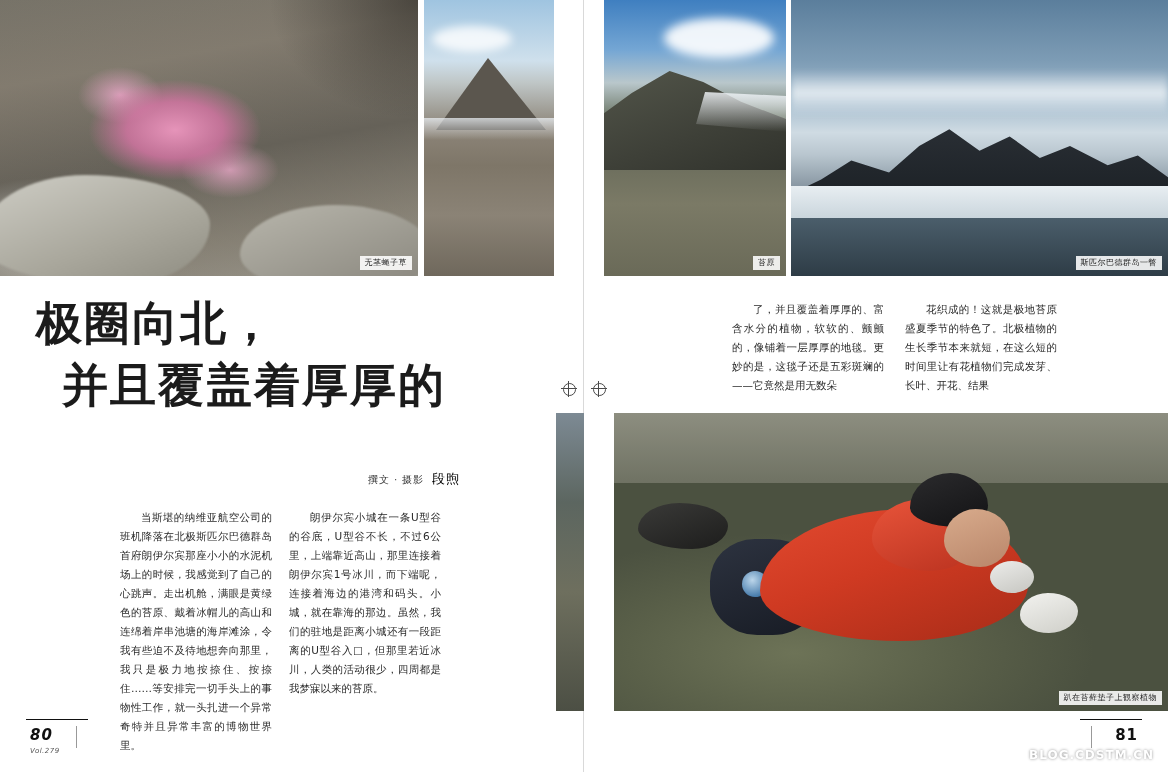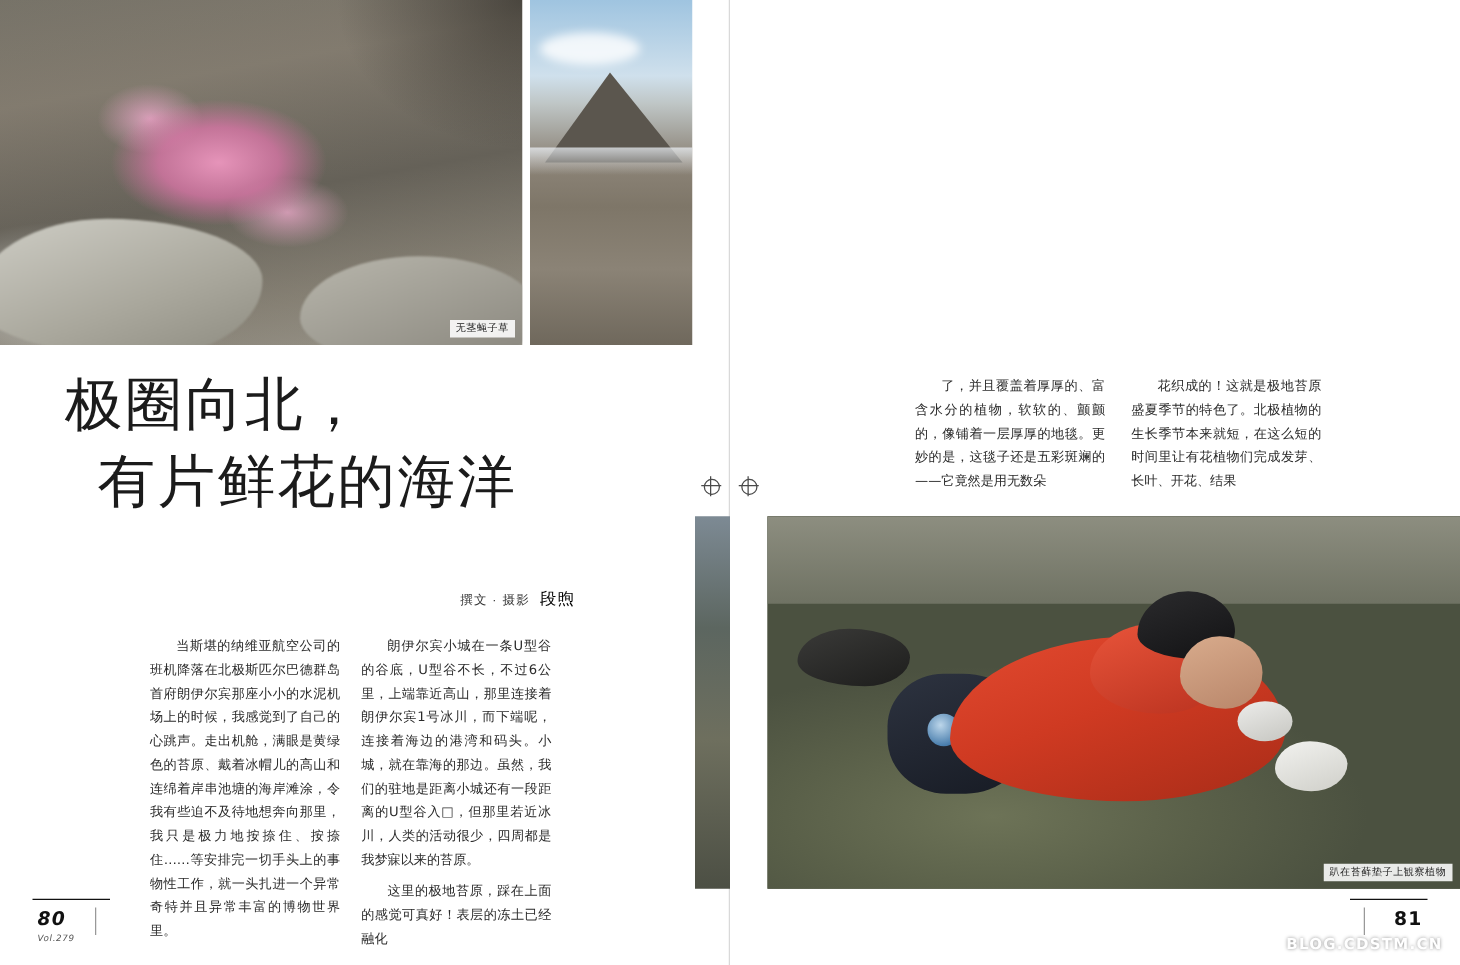--- a/index.html
+++ b/index.html
@@ -197,22 +197,21 @@
   .headline {
     position: absolute;
     left: 36px;
     top: 292px;
     width: 430px;
     font-family: "DejaVu Serif", serif;
     font-size: 46px;
     line-height: 62px;
     color: #1b1b1b;
     letter-spacing: 2px;
-    font-weight: 400;
-    margin-left: 16px;
+    font-weight: 700;
   }
   .headline .l2 { padding-left: 26px; display: block; }
 
   .byline {
     position: absolute;
     left: 280px;
     top: 470px;
     width: 180px;
     text-align: right;
     font-size: 10px;
@@ -327,50 +326,62 @@
     <div class="dark"></div>
     <div class="cap">无茎蝇子草</div>
   </div>
 
   <div class="photo" id="photo-scree">
     <div class="cloud"></div>
     <div class="peak"></div>
     <div class="snow"></div>
   </div>
 
-
+  <div class="photo" id="photo-tundra">
+    <div class="cloudw"></div>
+    <div class="ridge"></div>
+    <div class="snowband"></div>
+    <div class="cap">苔原</div>
+  </div>
+
+  <div class="photo" id="photo-svalbard">
+    <div class="cloudband"></div>
+    <div class="mountains"></div>
+    <div class="glacier"></div>
+    <div class="sea"></div>
+    <div class="cap">斯匹尔巴德群岛一瞥</div>
+  </div>
 
   <div class="white-gap" style="left:418px; top:0; width:6px; height:276px;"></div>
   <div class="white-gap" style="left:554px; top:0; width:50px; height:276px;"></div>
   <div class="white-gap" style="left:786px; top:0; width:5px; height:276px;"></div>
 
   <div class="gutter-line"></div>
   <div class="regmark" id="regmark-left">
       <span class="ring"></span>
     </div>
   <div class="regmark" id="regmark-right">
       <span class="ring"></span>
     </div>
 
   <div class="headline">
     <span>极圈向北，</span>
-    <span class="l2">有片鲜花的海洋</span>
+    <span class="l2">并且覆盖着厚厚的</span>
   </div>
 
   <div class="byline">
     <span>撰文 · 摄影</span><span class="author">段煦</span>
   </div>
 
   <div class="col" id="left-col-1">
     <p>当斯堪的纳维亚航空公司的班机降落在北极斯匹尔巴德群岛首府朗伊尔宾那座小小的水泥机场上的时候，我感觉到了自己的心跳声。走出机舱，满眼是黄绿色的苔原、戴着冰帽儿的高山和连绵着岸串池塘的海岸滩涂，令我有些迫不及待地想奔向那里，我只是极力地按捺住、按捺住……等安排完一切手头上的事物性工作，就一头扎进一个异常奇特并且异常丰富的博物世界里。</p>
   </div>
 
   <div class="col" id="left-col-2">
     <p>朗伊尔宾小城在一条U型谷的谷底，U型谷不长，不过6公里，上端靠近高山，那里连接着朗伊尔宾1号冰川，而下端呢，连接着海边的港湾和码头。小城，就在靠海的那边。虽然，我们的驻地是距离小城还有一段距离的U型谷入□，但那里若近冰川，人类的活动很少，四周都是我梦寐以来的苔原。</p>
-    <p>这里的极地苔原，踩在上面的感觉可真好！表层的冻土已经融化</p>
   </div>
 
   <div class="folio-rule-left"></div>
   <div class="folio-tick-left"></div>
   <div class="folio-left">
     <div class="num">80</div>
     <div class="vol">Vol.279</div>
   </div>
 
   <div class="col" id="right-col-1">

